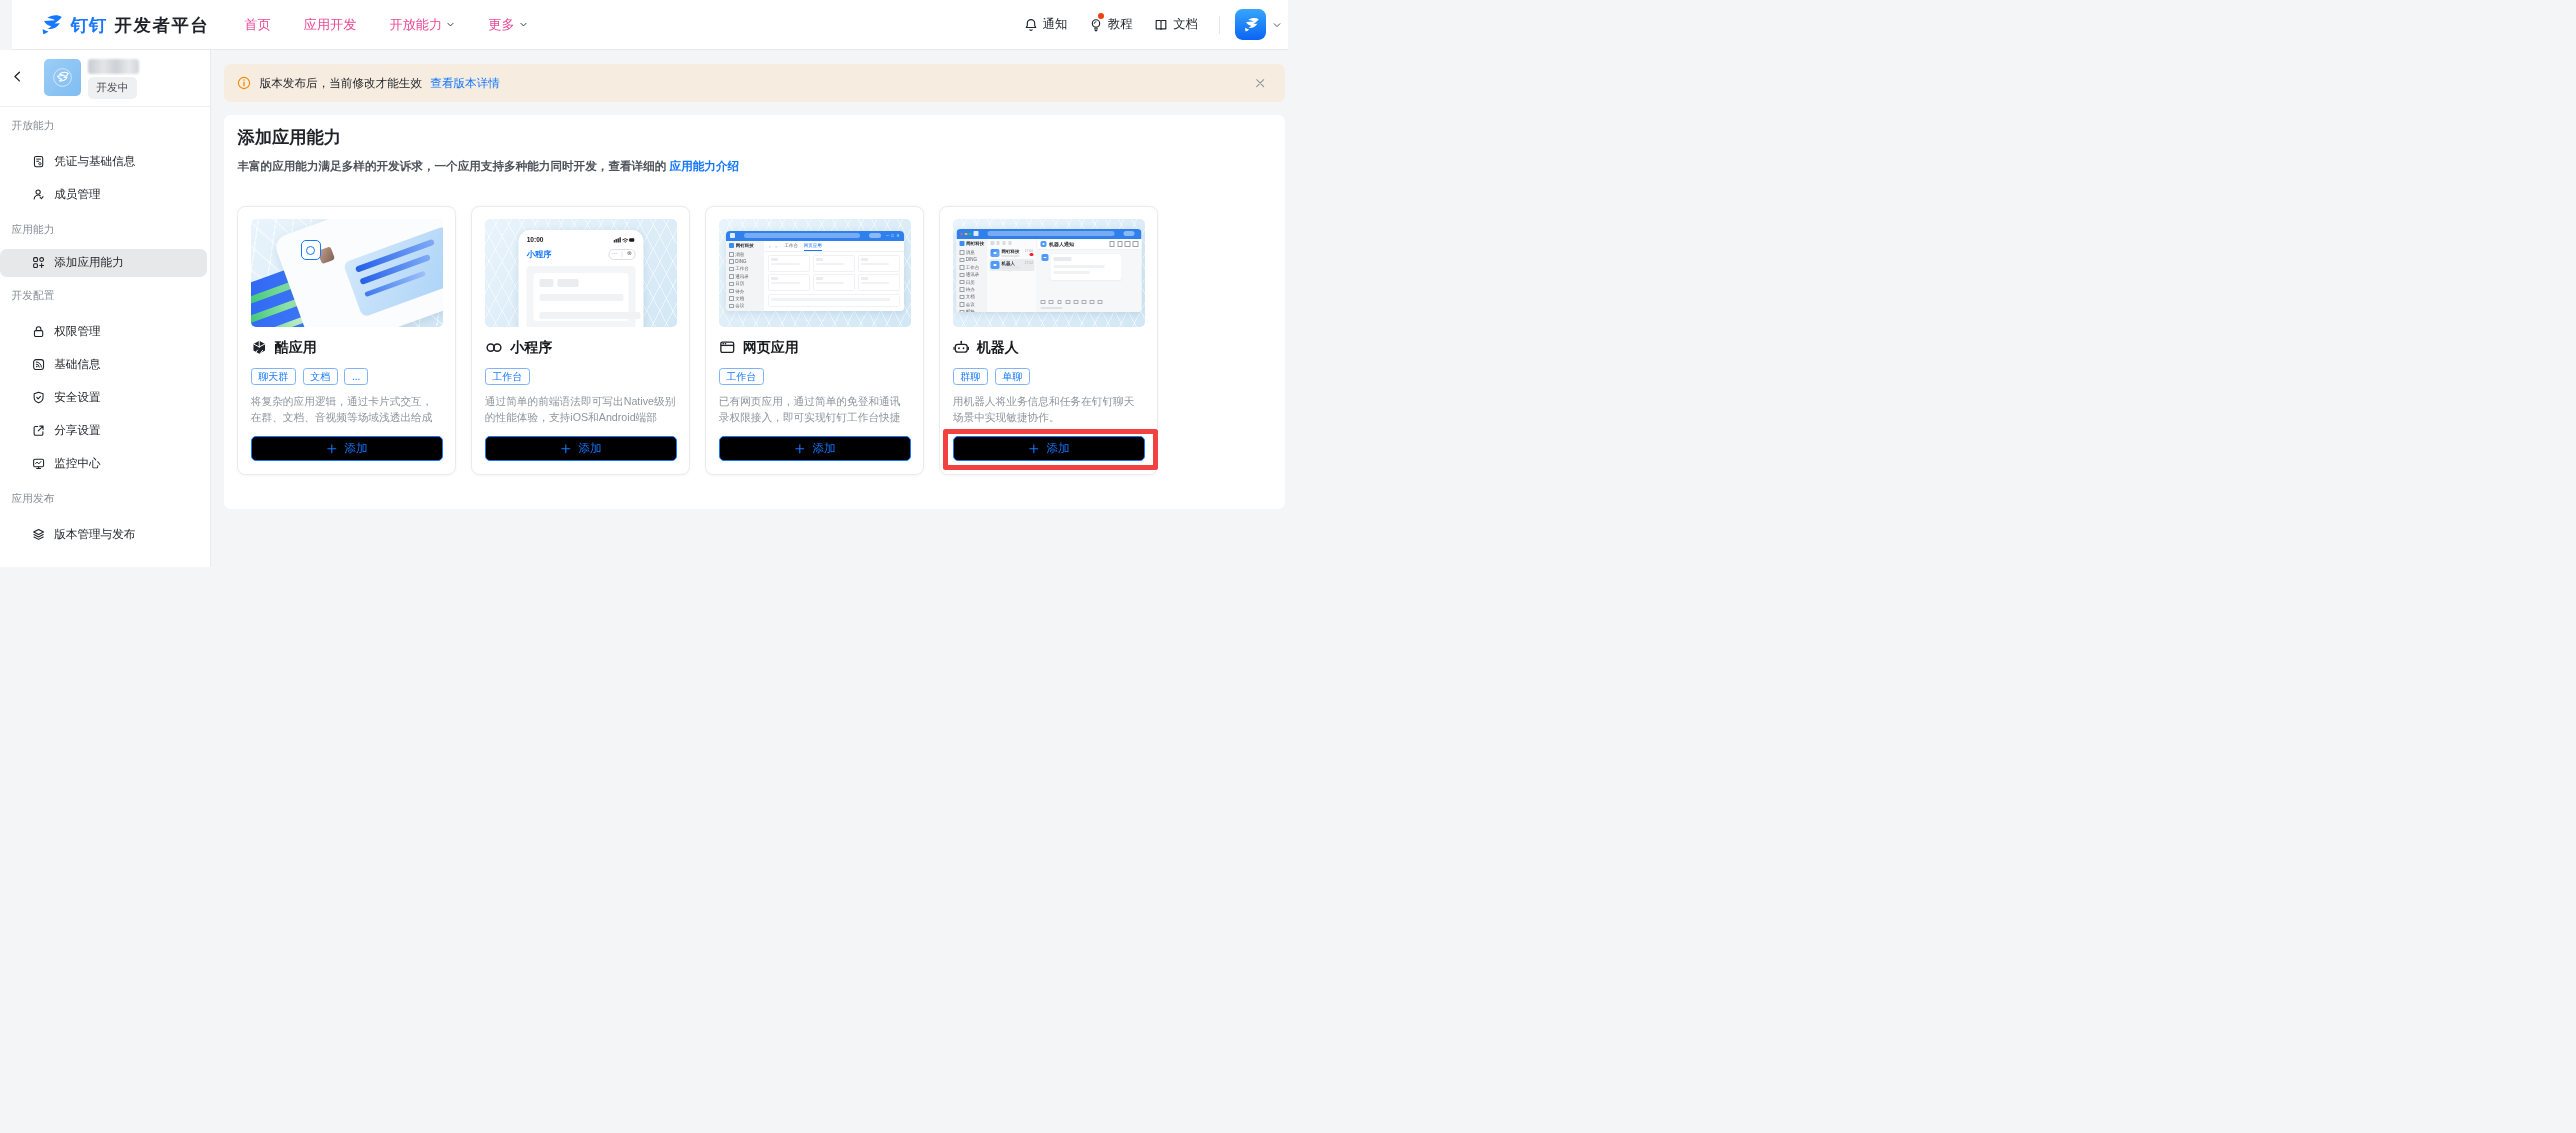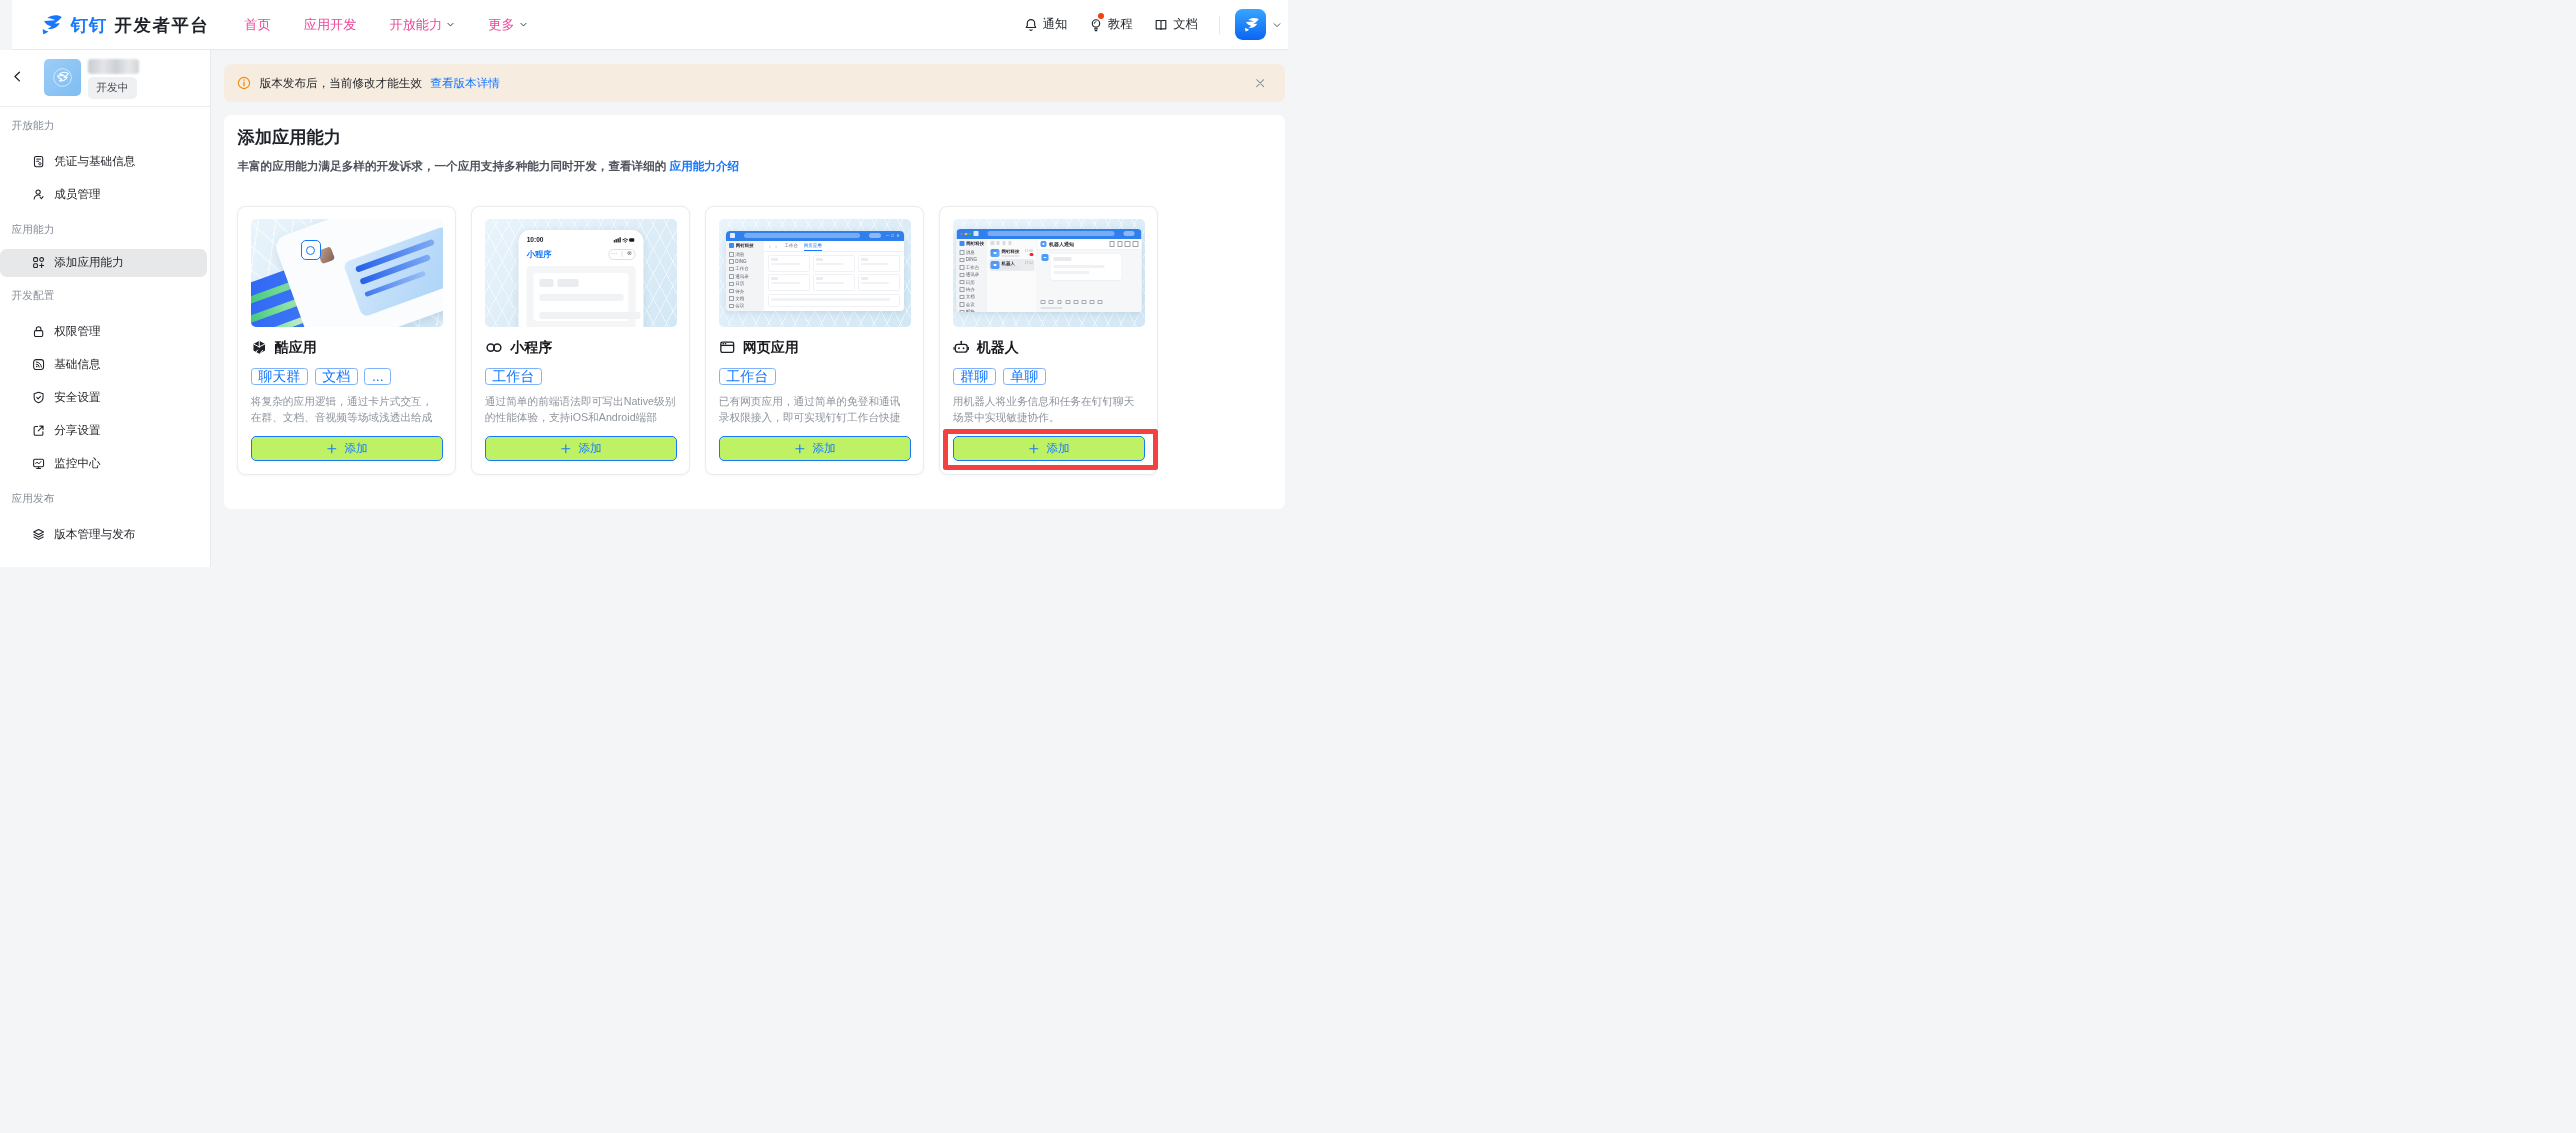--- a/index.html
+++ b/index.html
@@ -63,25 +63,25 @@
         box-sizing:border-box;padding:12.4px;display:flex;flex-direction:column;position:relative;
         box-shadow:0 0.8px 3.3px rgba(31,35,41,.04);}
   .illo{height:108px;border-radius:5px;position:relative;overflow:hidden;
         background:linear-gradient(145deg,#E9F4FB 0%,#D2E7F5 100%);}
   .illo .grid{position:absolute;inset:0;
         background:repeating-linear-gradient(62deg,rgba(255,255,255,0) 0 10.7px,rgba(255,255,255,.55) 10.7px 11.6px),
                    repeating-linear-gradient(-62deg,rgba(255,255,255,0) 0 10.7px,rgba(255,255,255,.55) 10.7px 11.6px);}
   .card-title{margin-top:10.7px;display:flex;align-items:center;gap:7.4px;font-size:14px;
               font-weight:700;color:#17191D;height:20px;}
   .tags{margin-top:10px;display:flex;gap:6.6px;height:17.3px;}
-  .tag{border:0.8px solid #80B2F9;color:#1677FF;font-size:14px;border-radius:3.3px;
+  .tag{border:0.8px solid #80B2F9;color:#1677FF;font-size:10px;border-radius:3.3px;
        padding:0 6.6px;line-height:15.7px;background:#fff;}
   .card-desc{margin-top:9px;font-size:10.7px;color:#8F959E;line-height:15.7px;height:31px;overflow:hidden;}
   .add-btn{margin-top:auto;margin-bottom:0;height:25px;border:0.8px solid #1677FF;border-radius:5px;
-           background:#bef264;color:#1677FF;font-size:11.6px;display:flex;align-items:center;
+           background:#000000;color:#1677FF;font-size:11.6px;display:flex;align-items:center;
            justify-content:center;gap:6.6px;cursor:pointer;}
   .red-annotation{position:absolute;left:2.5px;top:222px;width:205px;height:31px;
            border:5px solid #F34040;border-radius:2.5px;z-index:5;pointer-events:none;}
 
   
   .illo1 .grid{transform:rotate(-20deg) scale(1.5);}
   .c1-phone{position:absolute;right:-43px;top:-16.5px;width:198px;height:125px;background:#FAFCFE;
             border-radius:13.2px;transform:rotate(-20deg);box-shadow:0 3.3px 10px rgba(80,120,160,.18);}
   .c1-avatar{position:absolute;left:38px;top:26.4px;width:14px;height:14px;border-radius:3.3px;
             background:linear-gradient(135deg,#C8A18D,#7E6154);}

